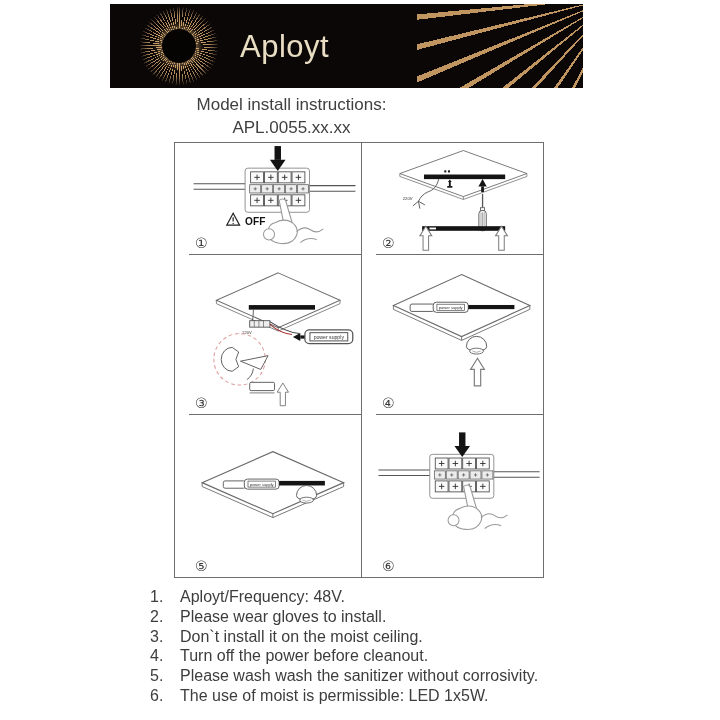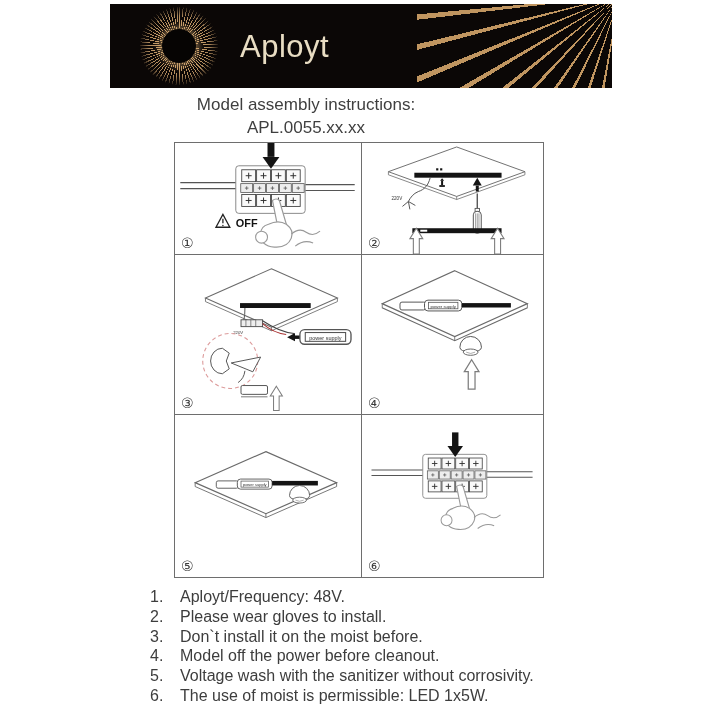--- a/index.html
+++ b/index.html
@@ -1,17 +1,17 @@
 <!DOCTYPE html>
 <html><head>
 <meta charset="utf-8">
 <style>
   html,body{margin:0;padding:0;background:#fff;}
   .page{position:relative;width:583px;height:720px;background:#ffffff;overflow:hidden;
-        font-family:"Liberation Sans",sans-serif;padding-left:29px;}
+        font-family:"Liberation Sans",sans-serif;}
 
   
   .banner{position:absolute;left:110px;top:4px;width:502px;height:84px;background:#0b0706;overflow:hidden;}
   .sunburst{position:absolute;left:30px;top:3px;width:78px;height:78px;border-radius:50%;
     background:
       radial-gradient(circle, rgba(11,7,6,0) 0 40%, rgba(11,7,6,0.15) 55%, #0b0706 74%),
       repeating-conic-gradient(#c89e6a 0deg 1.6deg, #0b0706 1.6deg 5.4deg);}
   .sunburst::after{content:'';position:absolute;left:50%;top:50%;width:34px;height:34px;
     transform:translate(-50%,-50%);border-radius:50%;background:#060403;
     box-shadow:0 0 7px 3px rgba(205,165,112,.6);}
@@ -22,21 +22,21 @@
 
   
   .title{position:absolute;left:0;right:0;top:95px;text-align:center;font-size:17px;color:#3f3f3f;}
   .models{position:absolute;left:0;right:0;top:118px;display:flex;justify-content:center;gap:20px;
           font-size:17px;color:#3f3f3f;align-items:flex-end;}
 
   
   .grid{position:absolute;left:174px;top:142px;width:368px;height:434px;
         border:1px solid #6e6e6e;display:grid;
         grid-template-columns:187px 181px;grid-template-rows:112px 160px 162px;}
-  .cell{position:relative;border-right:1px solid #6e6e6e;border-bottom:1px solid #6e6e6e;overflow:hidden;}
+  .cell{position:relative;border-right:1px solid #6e6e6e;border-bottom:1px solid #6e6e6e;overflow:hidden;margin-left:14px;}
   .cell.lastcol{border-right:none;}
   .cell.lastrow{border-bottom:none;}
   .cell svg{display:block;width:100%;height:100%;}
   .stepnum{position:absolute;left:6px;bottom:3px;font-size:14px;color:#3c3c3c;
            font-family:"DejaVu Sans","Liberation Sans",sans-serif;}
 
   
   .list{position:absolute;left:150px;top:587px;width:460px;font-size:16px;color:#3d3d3d;}
   .row{display:flex;line-height:19.8px;}
   .row .num{width:30px;flex:0 0 30px;}
@@ -109,21 +109,21 @@
       </g>
     </defs>
   </svg>
 
   <div class="banner">
     <div class="sunburst"></div>
     <div class="brand">Aployt</div>
     <div class="rays"></div>
   </div>
 
-  <div class="title">Model assembly instructions:</div>
+  <div class="title">Model install instructions:</div>
   <div class="models">
     <span>APL.0055.xx.xx</span>
   </div>
 
   <div class="grid">
 
     <div class="cell">
       <svg viewBox="0 0 187 112">
         <g transform="translate(3,-4)">
           <use href="#terminal"></use>
@@ -245,29 +245,29 @@
     <div class="row">
       <span class="num">1.</span>
       <span class="txt">Aployt/Frequency: 48V.</span>
     </div>
     <div class="row">
       <span class="num">2.</span>
       <span class="txt">Please wear gloves to install.</span>
     </div>
     <div class="row">
       <span class="num">3.</span>
-      <span class="txt">Don`t install it on the moist before.</span>
+      <span class="txt">Don`t install it on the moist ceiling.</span>
     </div>
     <div class="row">
       <span class="num">4.</span>
-      <span class="txt">Model off the power before cleanout.</span>
+      <span class="txt">Turn off the power before cleanout.</span>
     </div>
     <div class="row">
       <span class="num">5.</span>
-      <span class="txt">Voltage wash with the sanitizer without corrosivity.</span>
+      <span class="txt">Please wash wash the sanitizer without corrosivity.</span>
     </div>
     <div class="row">
       <span class="num">6.</span>
       <span class="txt">The use of moist is permissible: LED 1x5W.</span>
     </div>
   </div>
 
 </div>
 
 </body></html>

